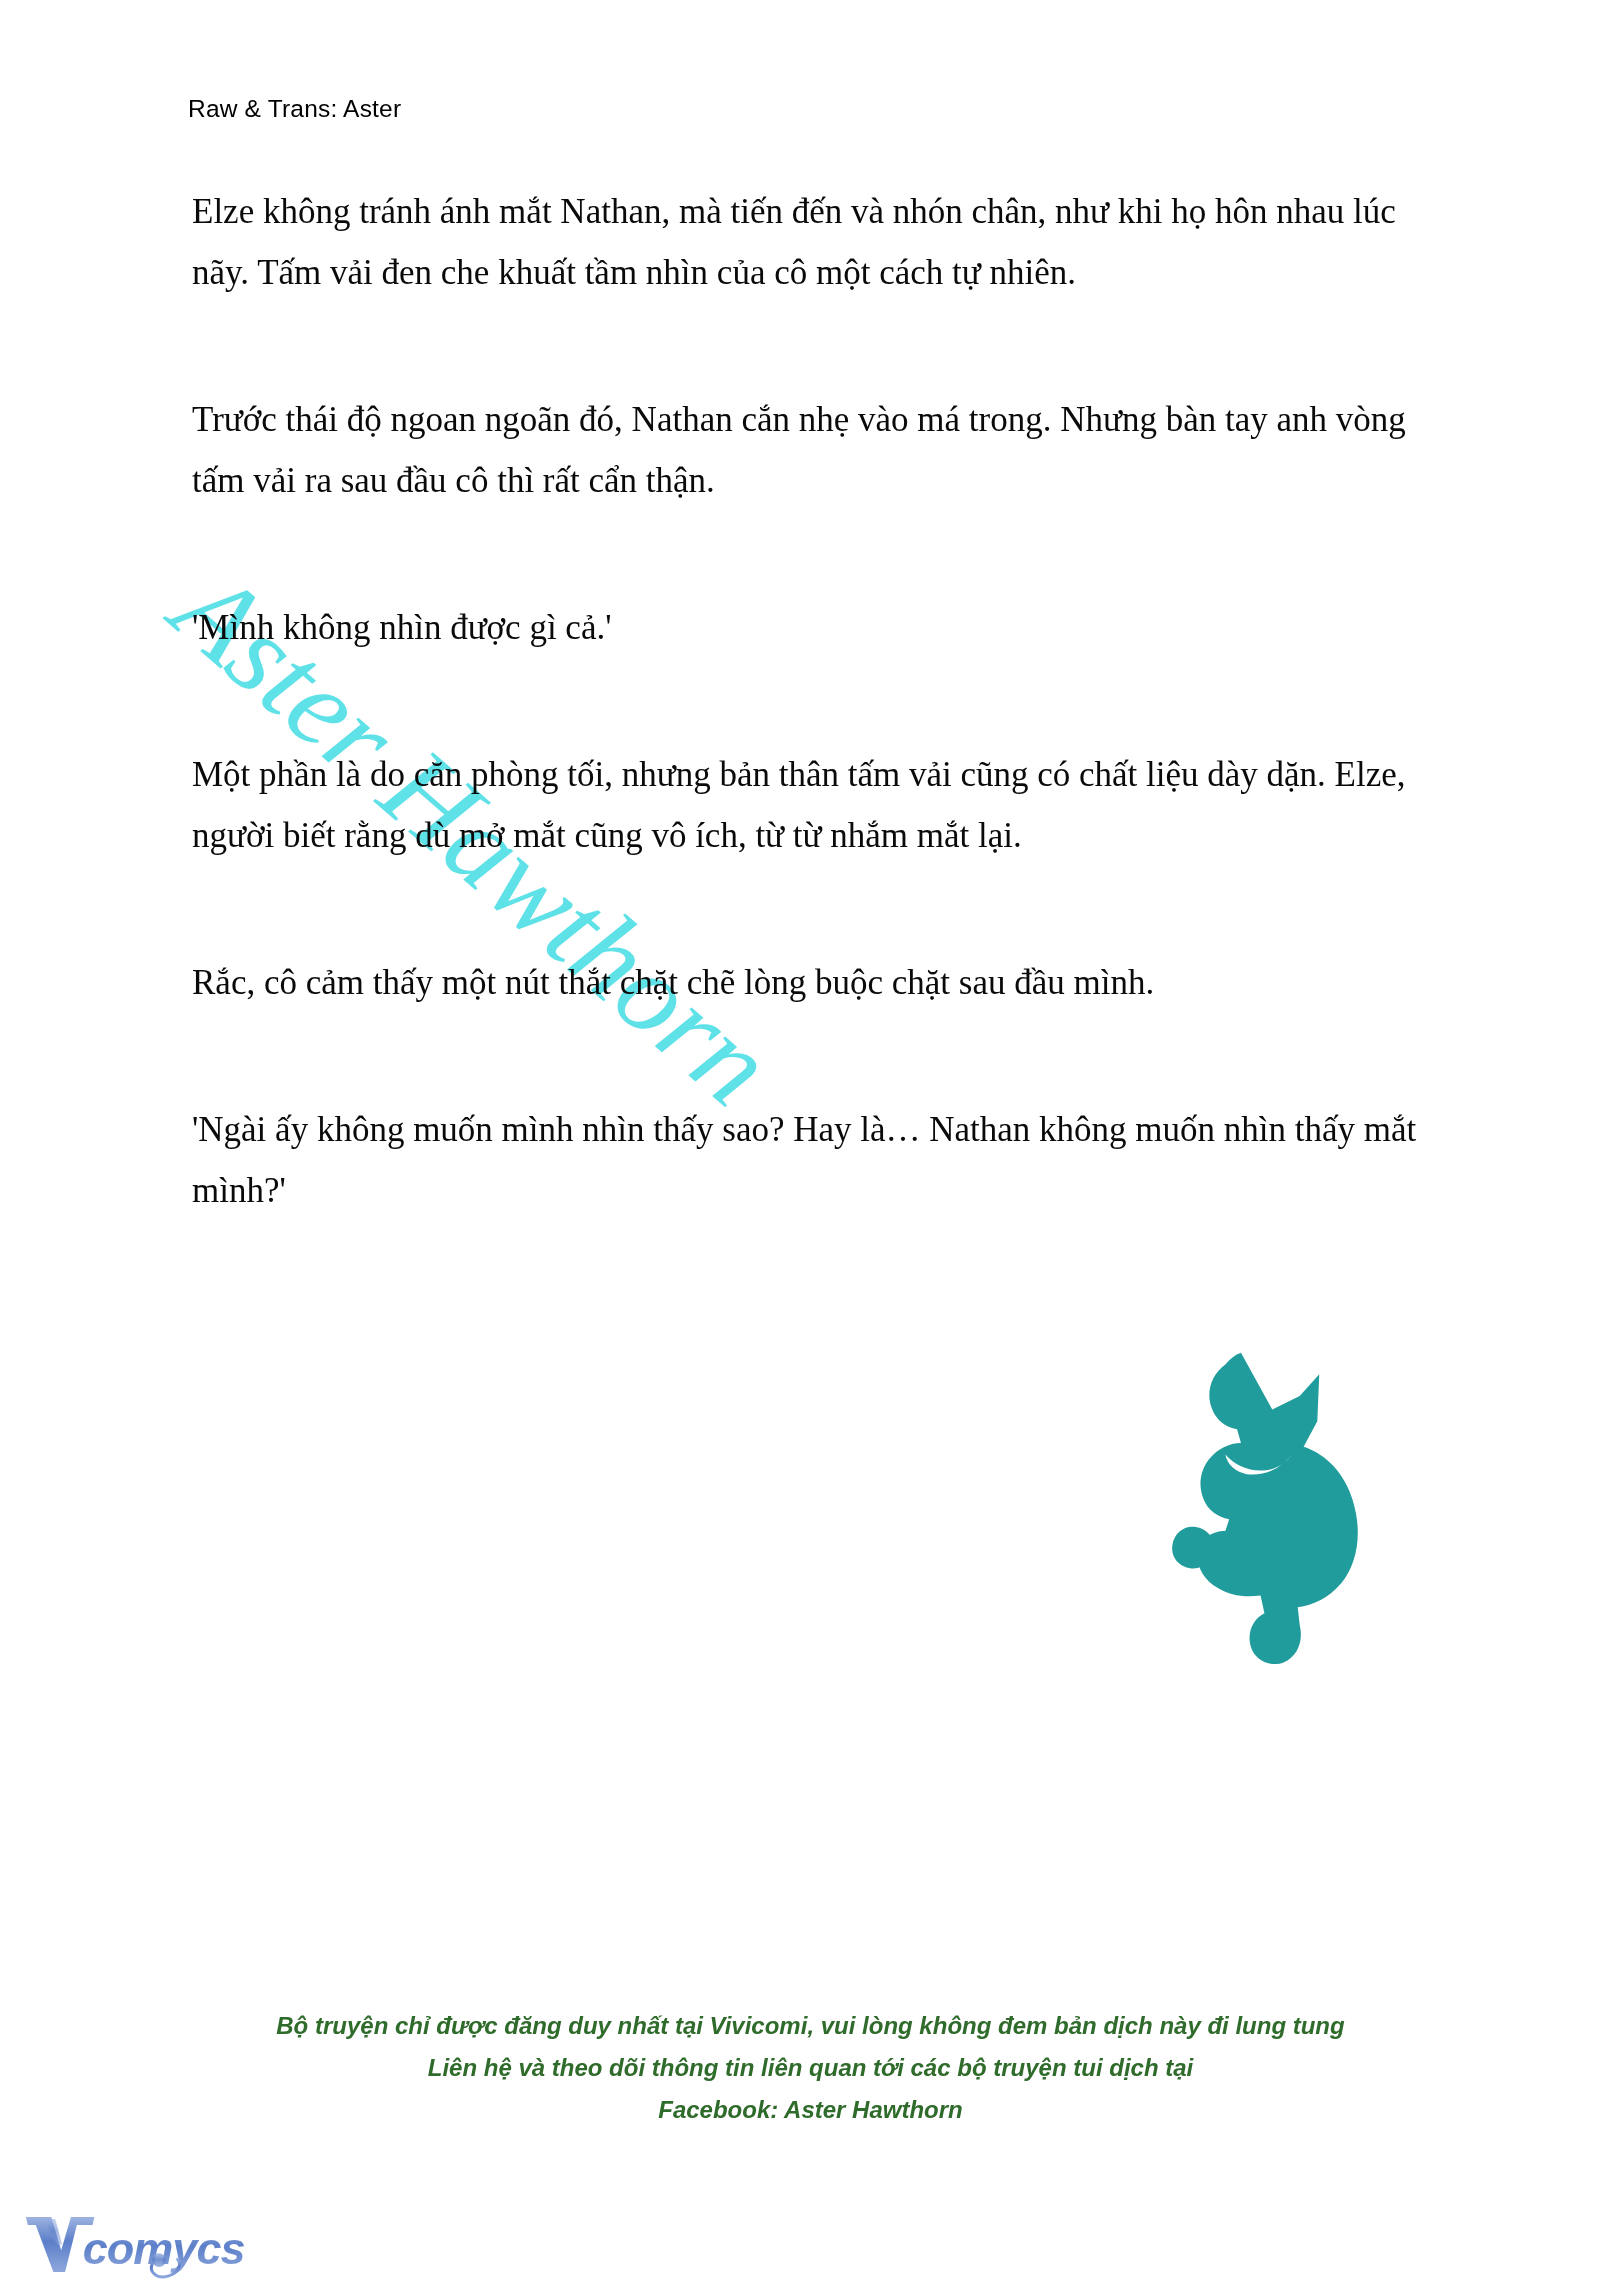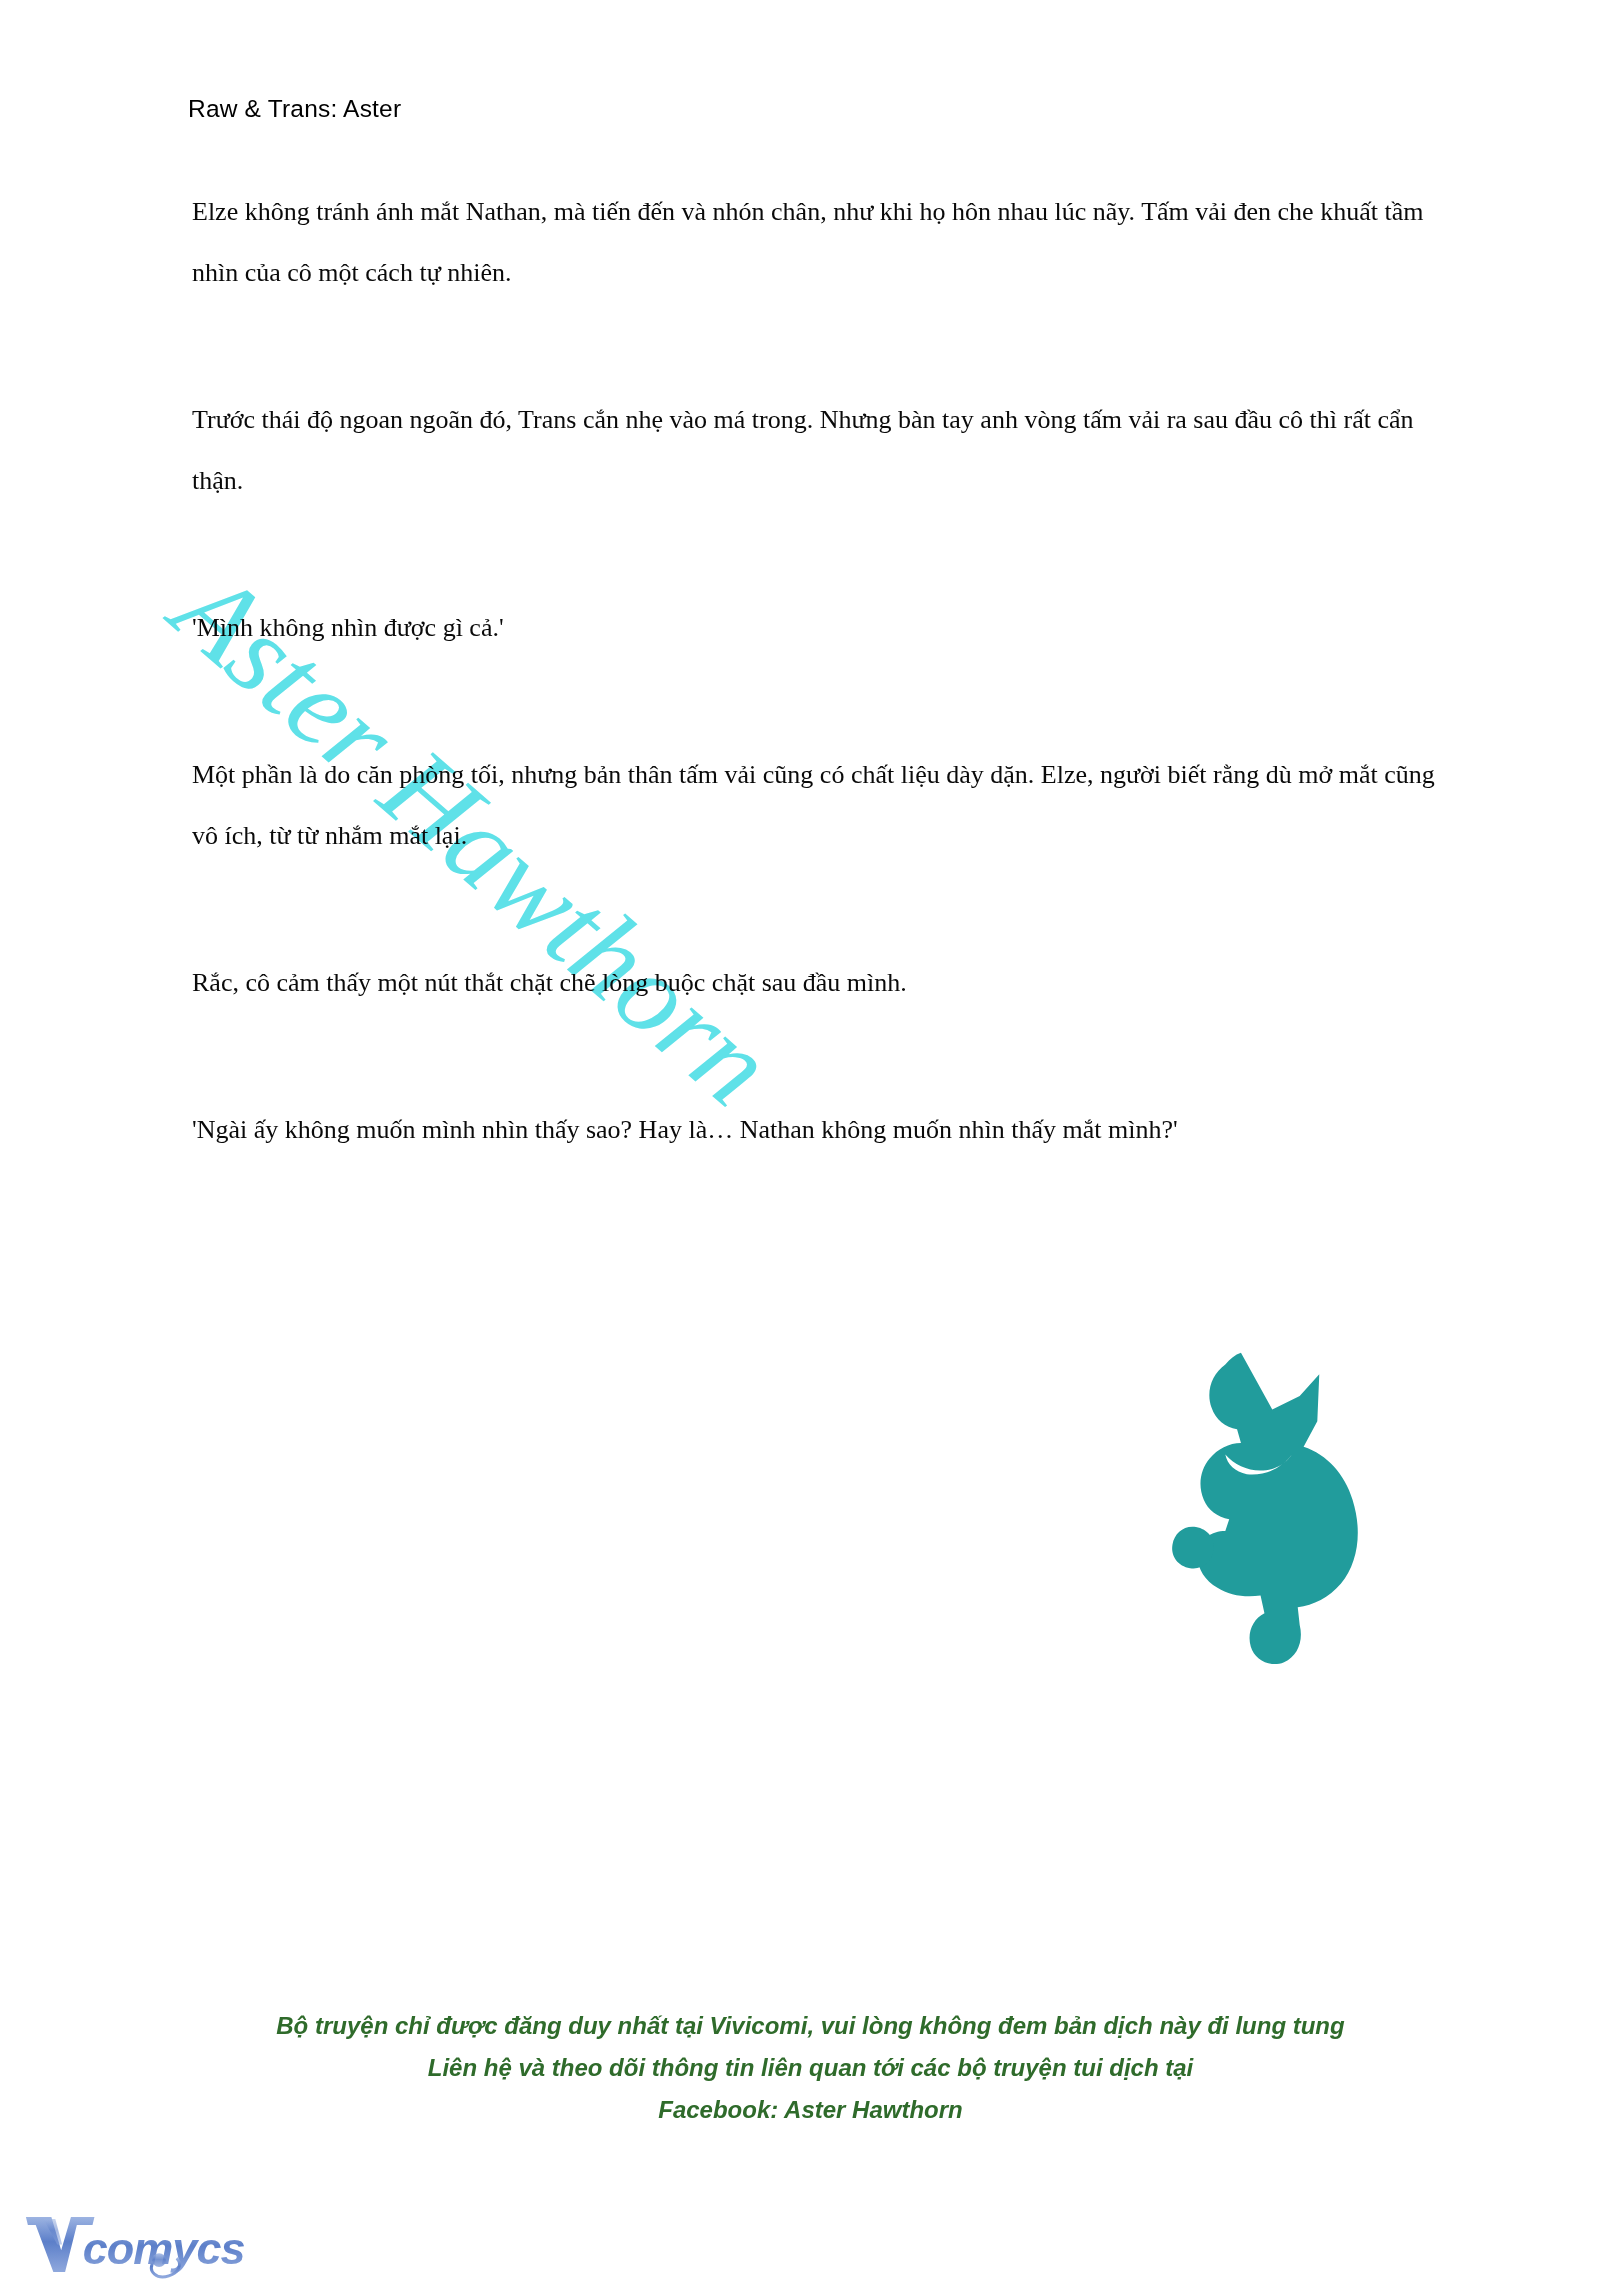--- a/index.html
+++ b/index.html
@@ -36,21 +36,21 @@
   .content {
     position: absolute;
     left: 192px;
     top: 181px;
     width: 1245px;
     z-index: 3;
   }
 
   .para {
     font-family: "Liberation Serif", "DejaVu Serif", serif;
-    font-size: 26px;
+    font-size: 35px;
     line-height: 61px;
     color: #0a0a0a;
     margin: 0 0 86px 0;
     text-align: left;
   }
   .para:last-child { margin-bottom: 0; }
 
   
   .watermark {
     position: absolute;
@@ -169,21 +169,21 @@
         C104 126 124 132 142 126
         C150 123 156 118 160 112
         C150 126 132 134 114 132
         C102 130 94 122 92 112
         Z"></path>
     </svg>
   </div>
 
   <div class="content">
     <p class="para">Elze không tránh ánh mắt Nathan, mà tiến đến và nhón chân, như khi họ hôn nhau lúc nãy. Tấm vải đen che khuất tầm nhìn của cô một cách tự nhiên.</p>
-    <p class="para">Trước thái độ ngoan ngoãn đó, Trans cắn nhẹ vào má trong. Nhưng bàn tay anh vòng tấm vải ra sau đầu cô thì rất cẩn thận.</p>
+    <p class="para">Trước thái độ ngoan ngoãn đó, Nathan cắn nhẹ vào má trong. Nhưng bàn tay anh vòng tấm vải ra sau đầu cô thì rất cẩn thận.</p>
     <p class="para">'Mình không nhìn được gì cả.'</p>
     <p class="para">Một phần là do căn phòng tối, nhưng bản thân tấm vải cũng có chất liệu dày dặn. Elze, người biết rằng dù mở mắt cũng vô ích, từ từ nhắm mắt lại.</p>
     <p class="para">Rắc, cô cảm thấy một nút thắt chặt chẽ lòng buộc chặt sau đầu mình.</p>
     <p class="para">'Ngài ấy không muốn mình nhìn thấy sao? Hay là… Nathan không muốn nhìn thấy mắt mình?'</p>
   </div>
 
   <div class="credit">
     <div class="credit-line">Bộ truyện chỉ được đăng duy nhất tại Vivicomi, vui lòng không đem bản dịch này đi lung tung</div>
     <div class="credit-line">Liên hệ và theo dõi thông tin liên quan tới các bộ truyện tui dịch tại</div>
     <div class="credit-line">Facebook: Aster Hawthorn</div>

